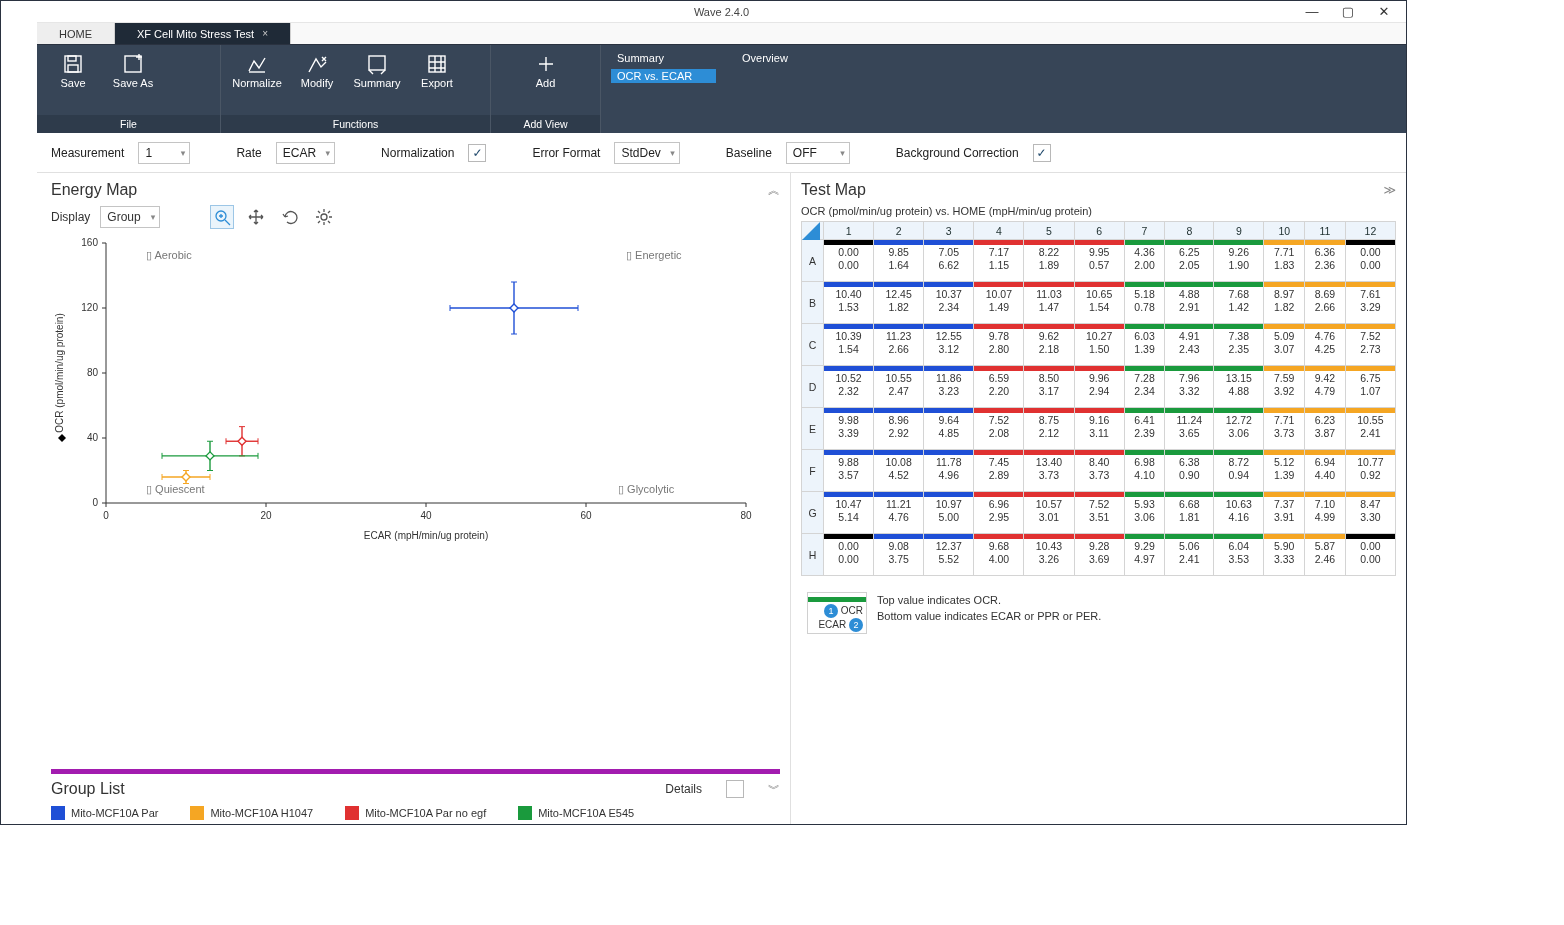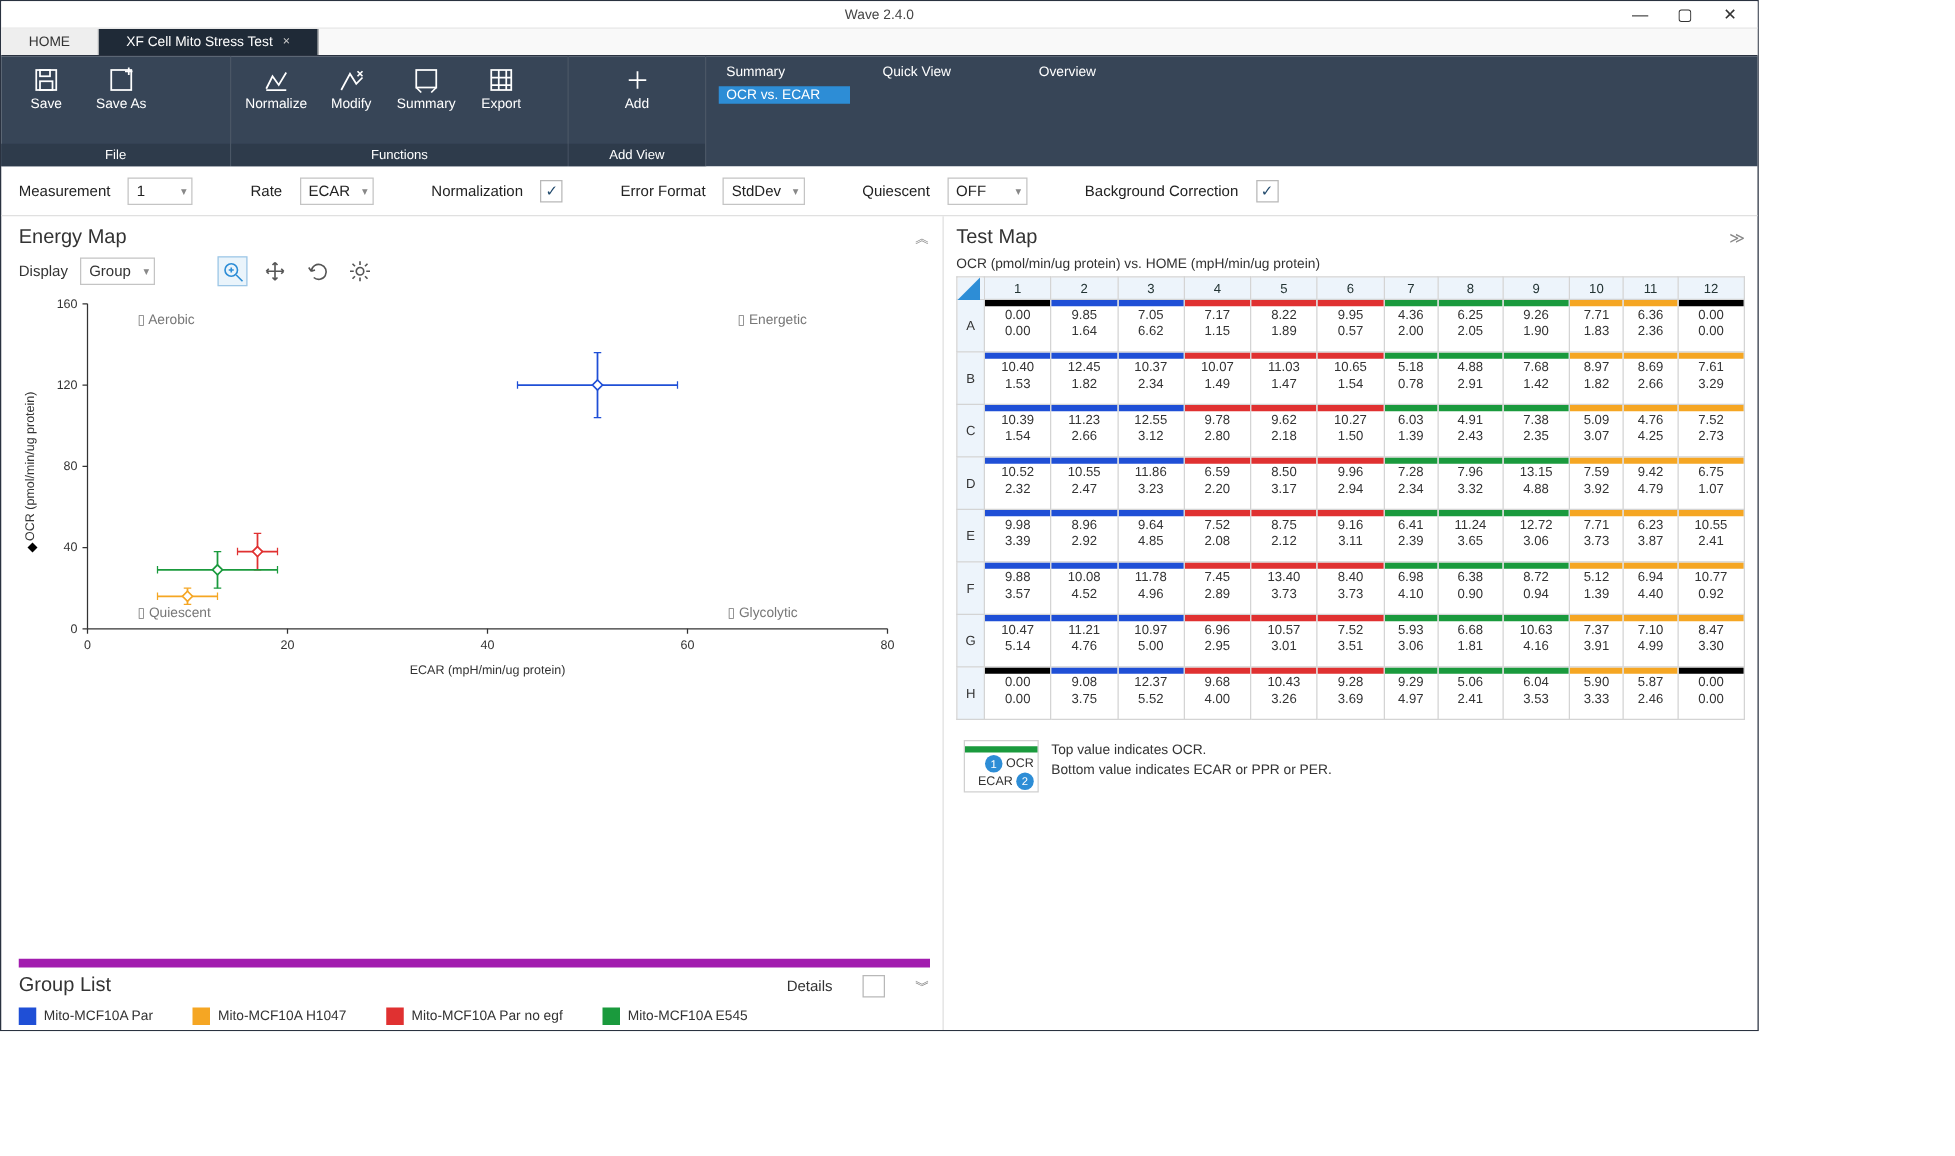--- a/index.html
+++ b/index.html
@@ -1,17 +1,17 @@
 <!DOCTYPE html>
 <html><head>
 <meta charset="utf-8">
 <style>
 * { box-sizing: border-box; margin: 0; padding: 0; font-family: "Segoe UI", Tahoma, sans-serif; }
 body { background: #fff; font-size: 12px; color: #333; }
-.window { width: 1407px; height: 825px; border: 1px solid #2a3240; background: #fff; margin: 0; position: relative; }
+.window { width: 1407px; height: 825px; border: 1px solid #2a3240; background: #fff; margin: 0; position: relative; padding-left: 36px; }
 .titlebar { height: 22px; background: #fff; border-bottom: 1px solid #e6e6e6; display: flex; align-items: center; position: relative; }
 .titlebar .title { position: absolute; left: 50%; transform: translateX(-50%); font-size: 11px; color: #444; }
 .titlebar .controls { position: absolute; right: 0; display:flex; gap: 8px; padding-right:8px; }
 .titlebar .controls span { width: 28px; text-align:center; font-size:13px; color:#333; cursor:pointer; }
 .tabstrip { height: 22px; background:#f9f9f9; display:flex; align-items:stretch; border-bottom:1px solid #2a3240;}
 .tabstrip .tab { padding: 0 22px; font-size:11px; display:flex; align-items:center; border-right:1px solid #d0d0d0; background:#eeeeee; color:#333; cursor:pointer;}
 .tabstrip .tab.active { background:#1f2a37; color:#fff; }
 .tabstrip .tab.active .close { margin-left:8px; font-size:10px; color:#ccc;}
 .ribbon { height: 88px; background:#374557; color:#fff; display:flex; }
 .ribbon-group { border-right:1px solid #4a5665; display:flex; flex-direction:column; height:100%; }
@@ -33,21 +33,21 @@
 .left { flex: 0 0 754px; display:flex; flex-direction:column; border-right:1px solid #e0e0e0; padding:8px 10px 4px 14px;}
 .right { flex:1; padding:8px 10px 4px 10px; display:flex; flex-direction:column;}
 .panel-hdr { display:flex; justify-content:space-between; align-items:center; margin-bottom:6px;}
 .panel-hdr h3 { font-size:16px; font-weight:400; color:#333;}
 .chev { font-size:12px; color:#888; cursor:pointer;}
 .chart-tools { display:flex; align-items:center; gap:10px; margin-bottom:4px;}
 .toolicon { width:24px; height:24px; display:flex; align-items:center; justify-content:center; cursor:pointer; color:#555;}
 .toolicon.active { border:1px solid #9cc6e6; background:#eaf4fb; color:#2d8dd6;}
 .toolicon svg { stroke:currentColor; stroke-width:1.3; fill:none;}
 .chart-area { flex:1; min-height:300px;}
-.group-list { border-top:7px solid #a21caf; padding-top:6px;}
+.group-list { border-top:5px solid #a21caf; padding-top:6px;}
 .group-legend { display:flex; gap:32px; margin-top:8px; flex-wrap:wrap;}
 .legend-item { display:flex; align-items:center; gap:6px; font-size:11px;}
 .swatch { width:14px; height:14px;}
 .platemap-sub { font-size:11px; color:#333; margin-bottom:4px;}
 table.plate { border-collapse:collapse; width:100%; font-size:10.5px;}
 table.plate th, table.plate td { border:1px solid #d4d4d4; text-align:center; }
 table.plate th { background:#edf4fb; font-weight:400; color:#233; height:18px;}
 table.plate th.corner { background:#edf4fb; position:relative;}
 table.plate th.corner::before { content:""; position:absolute; top:0; right:0; border-right:18px solid transparent; border-bottom:18px solid #2d8dd6; border-left:0; width:0; height:0; transform: scaleX(-1); left:0;}
 table.plate td.rowhdr { background:#edf4fb; width:22px; font-weight:400;}
@@ -159,43 +159,40 @@
       </div>
       <div class="ribbon-group-label">Add View</div>
     </div>
     <div class="ribbon-group views-area" style="border-right:none;">
       <div class="views-row">
         <div class="views-col">
           <div class="view-item">Summary</div>
           <div class="view-item active">OCR vs. ECAR</div>
         </div>
         <div class="views-col">
-            <div class="view-item">Quick View</div>
-          </div>
-        <div class="views-col">
             <div class="view-item">Overview</div>
           </div>
       </div>
     </div>
   </div>
 
   <div class="filterbar">
     <span>Measurement</span>
     <span class="sel">1</span>
     <span style="width:18px"></span>
     <span>Rate</span>
     <span class="sel">ECAR</span>
     <span style="width:18px"></span>
     <span>Normalization</span>
     <span class="chk">✓</span>
     <span style="width:18px"></span>
     <span>Error Format</span>
     <span class="sel" style="min-width:64px;">StdDev</span>
     <span style="width:18px"></span>
-    <span>Quiescent</span>
+    <span>Baseline</span>
     <span class="sel" style="min-width:64px;">OFF</span>
     <span style="width:18px"></span>
     <span>Background Correction</span>
     <span class="chk">✓</span>
   </div>
 
   <div class="main">
     <div class="left">
       <div class="panel-hdr">
         <h3>Energy Map</h3>

